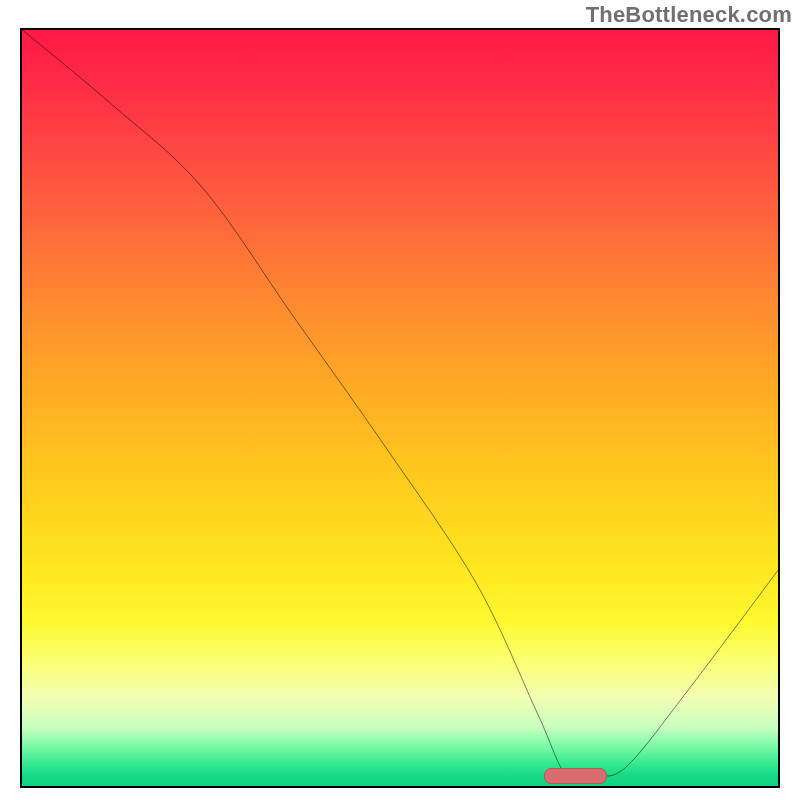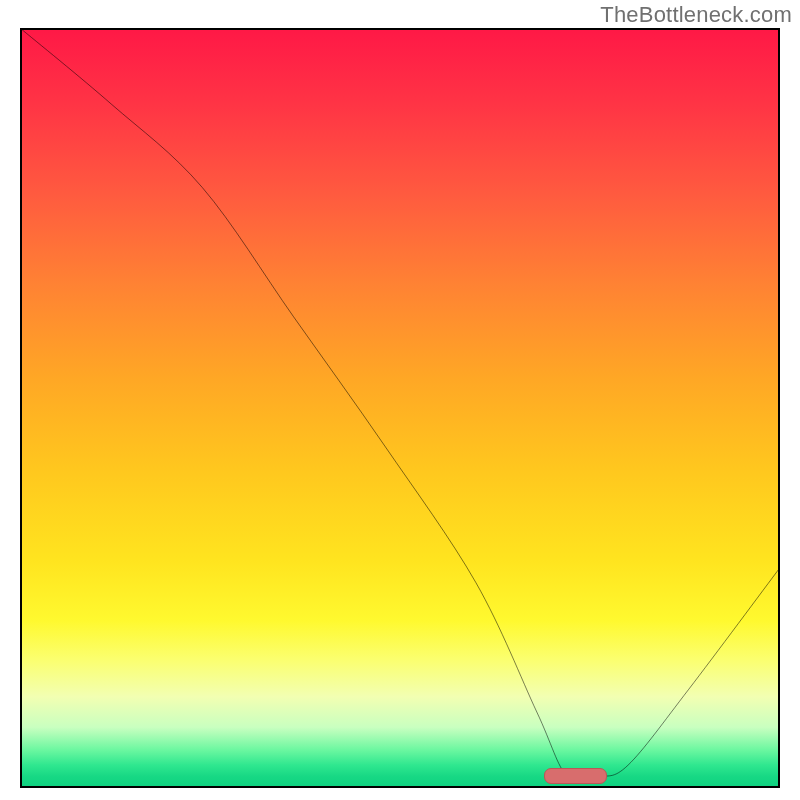--- a/index.html
+++ b/index.html
@@ -15,21 +15,21 @@
     position: relative;
     width: 800px;
     height: 800px;
   }
   .watermark {
     position: absolute;
     top: 2px;
     right: 8px;
     color: #707070;
     font-size: 22px;
-    font-weight: 400;
+    font-weight: 700;
     letter-spacing: 0.2px;
   }
   .plot {
     position: absolute;
     left: 20px;
     top: 28px;
     width: 760px;
     height: 760px;
   }
   .gradient {

